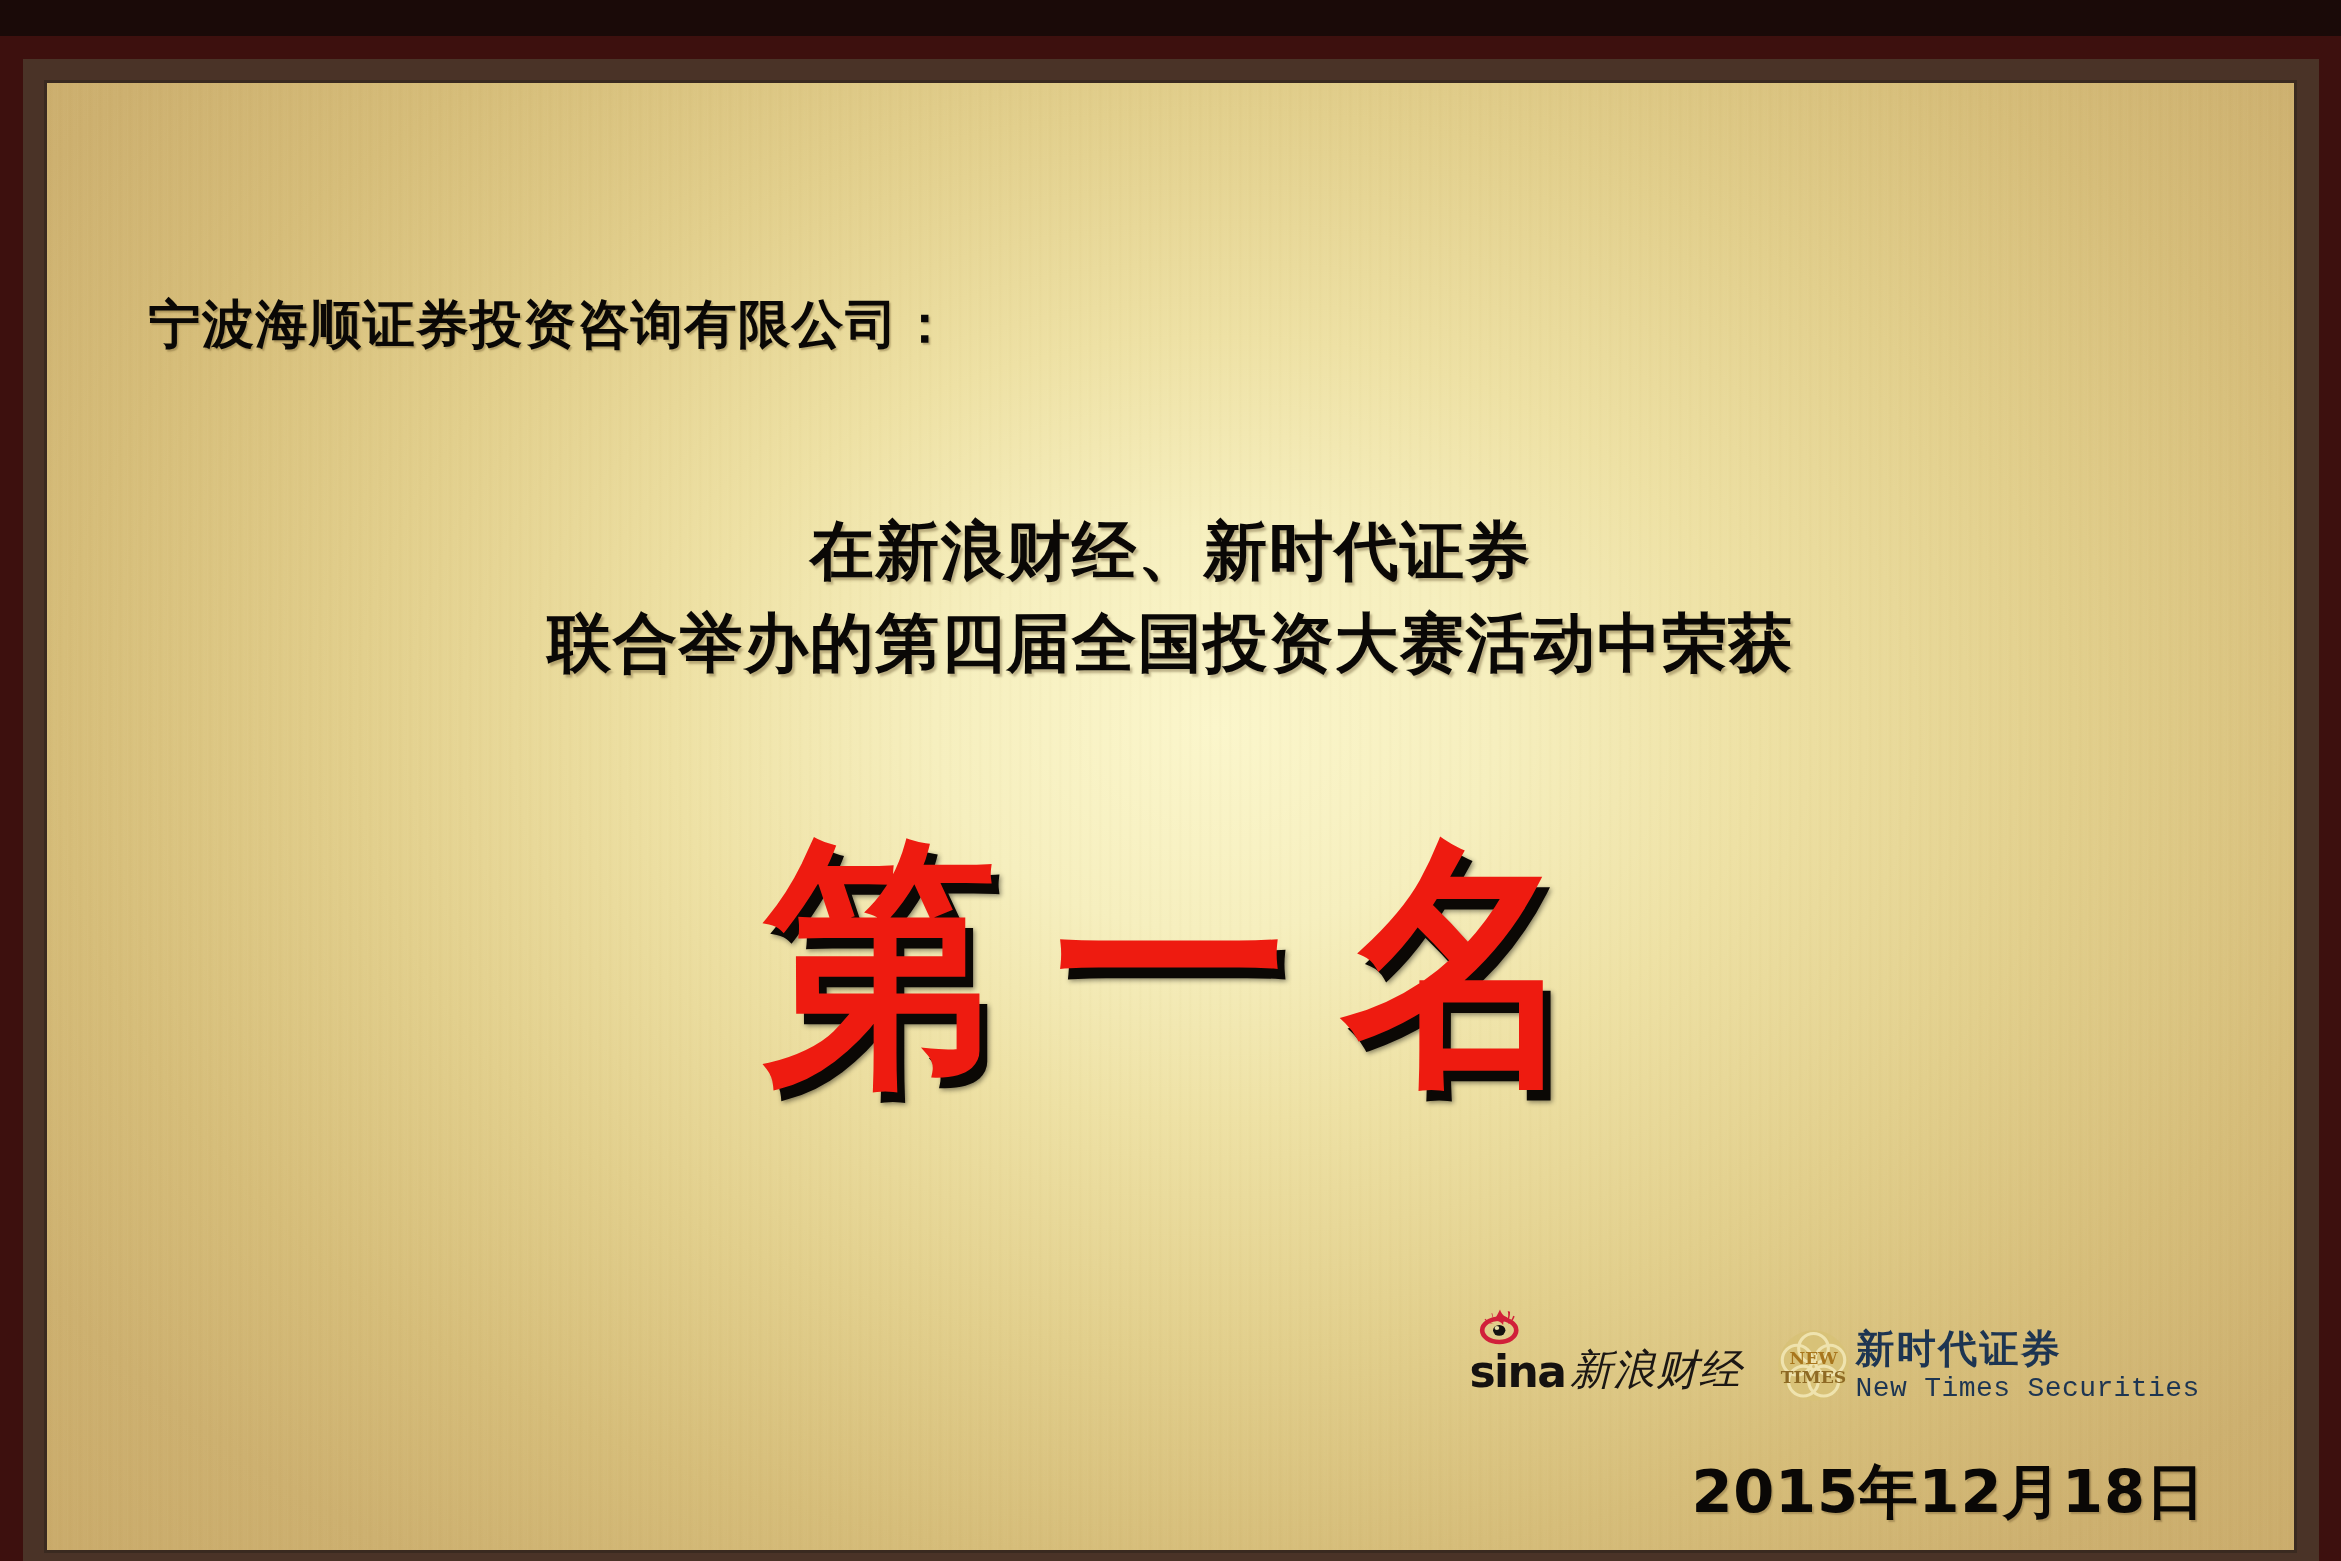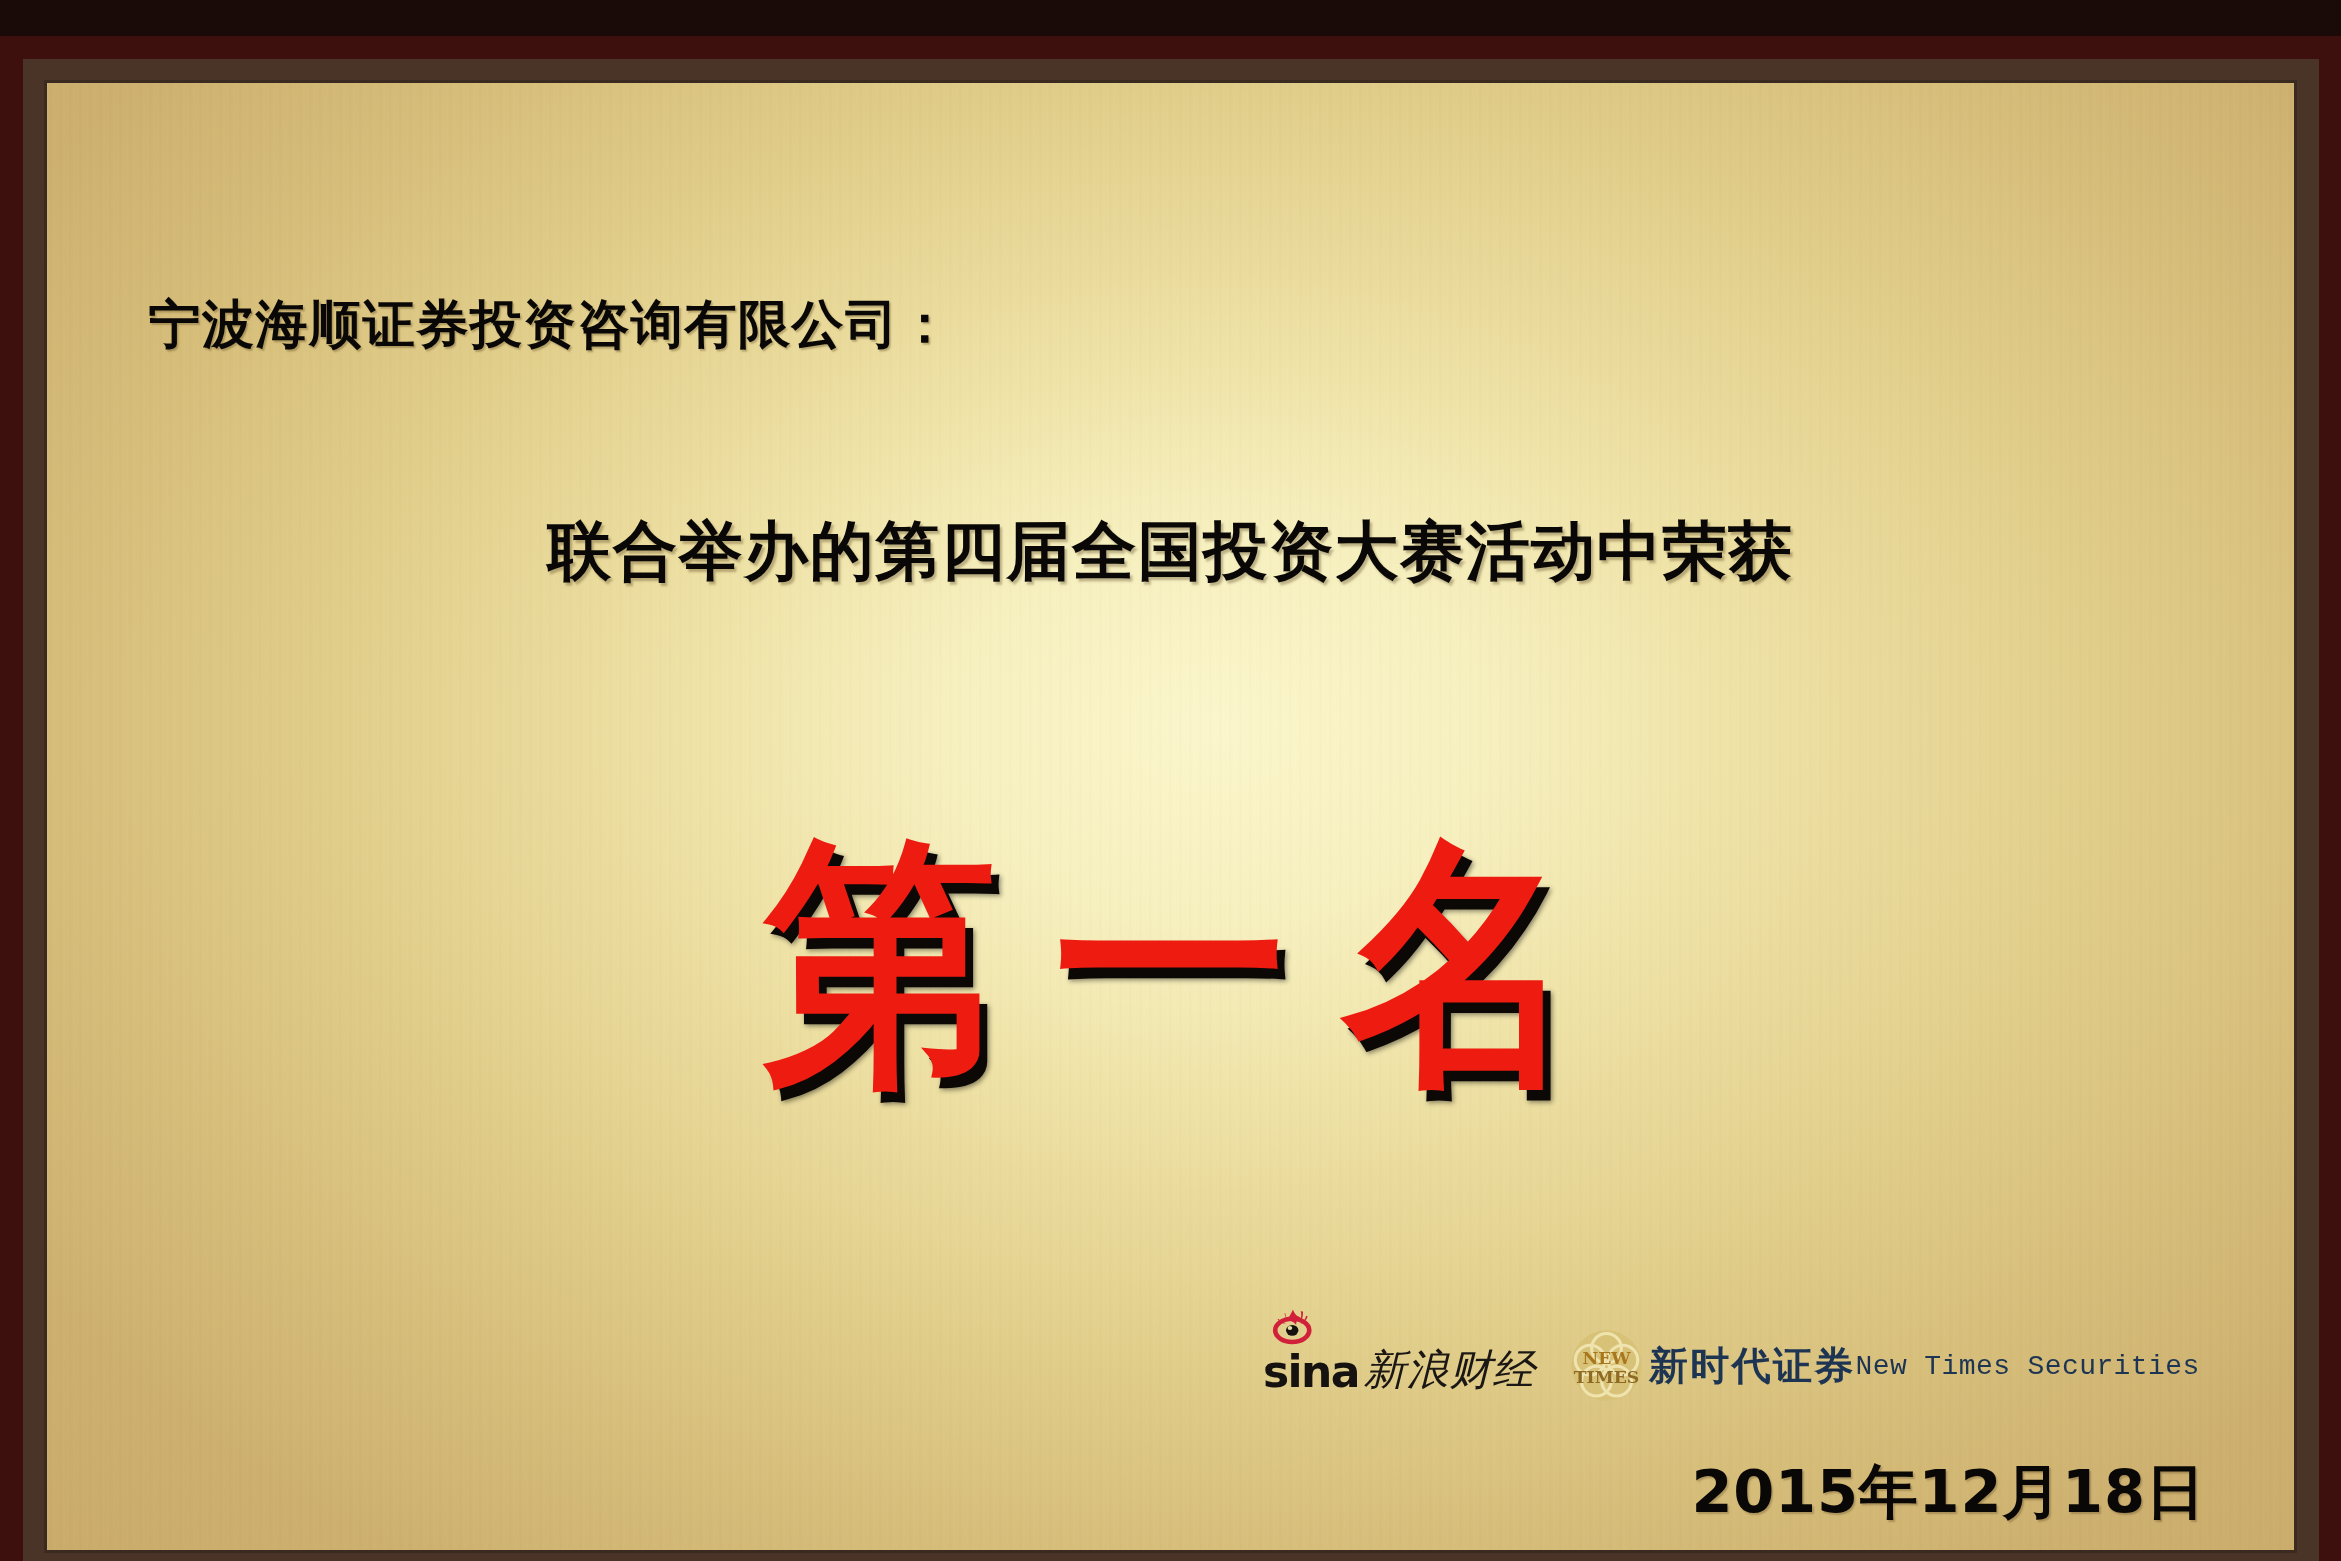--- a/index.html
+++ b/index.html
@@ -182,21 +182,21 @@
   }
 
   
   #nt-emblem {
     width: 75px;
     height: 75px;
     flex: 0 0 75px;
   }
   #nt-text {
     display: flex;
-    flex-direction: row;
+    flex-direction: column;
     line-height: 1;
   }
   #nt-cn {
     font-family: "DejaVu Sans", "Liberation Sans", sans-serif;
     font-weight: bold;
     font-size: 39px;
     letter-spacing: 2.3px;
     color: #1d3552;
   }
   #nt-en {
@@ -228,20 +228,21 @@
   <div id="plaque-bevel">
     <div id="plaque-hairline">
       <div id="plaque-surface">
         <div id="brush-texture"></div>
 
         <div id="content">
 
           <div class="cn" id="salutation">宁波海顺证券投资咨询有限公司：</div>
 
           <div id="citation">
+            <div class="cn citation-line">在新浪财经、新时代证券</div>
             <div class="cn citation-line">联合举办的第四届全国投资大赛活动中荣获</div>
           </div>
 
           <div id="award-rank">第一名</div>
 
           <div id="sponsor-row">
 
             <div class="logo-block" id="sina-logo">
               <div id="sina-eye-icon">
                 <svg viewBox="0 0 62 52" width="48" height="41" aria-hidden="true">

